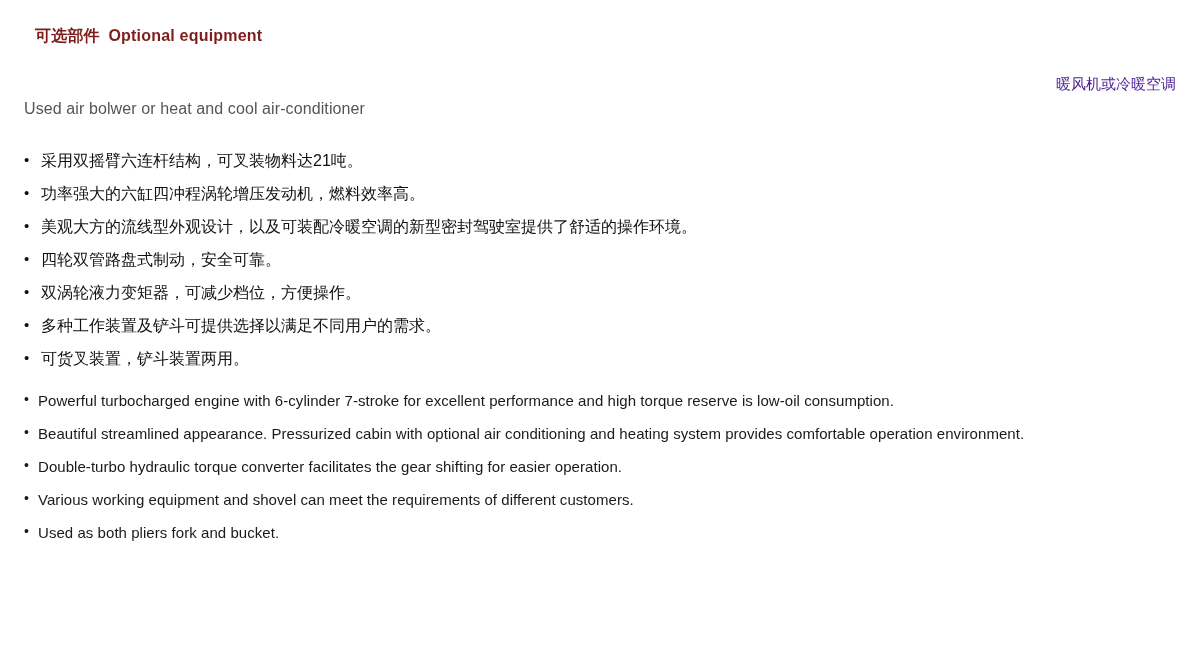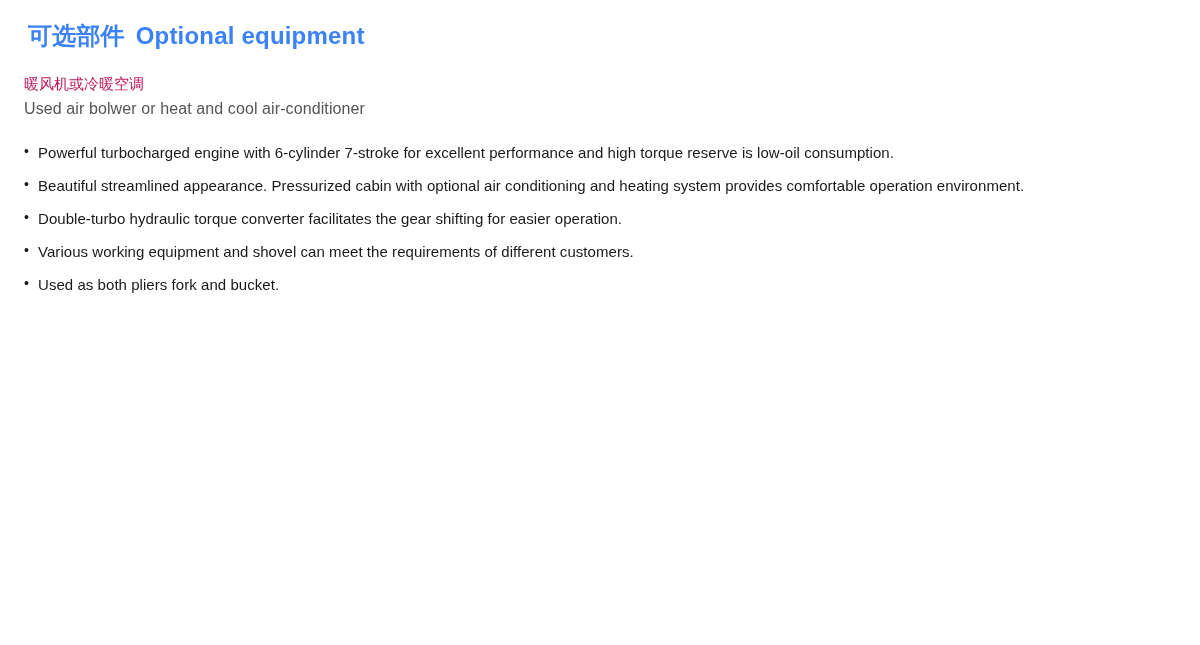--- a/index.html
+++ b/index.html
@@ -15,42 +15,43 @@
     overflow: hidden;
   }
   .page {
     position: relative;
     width: 1200px;
     height: 645px;
     box-sizing: border-box;
     padding: 22px 24px 0 24px;
   }
   .heading {
-    font-size: 24px;
+    font-size: 16px;
     font-weight: bold;
     letter-spacing: 0.2px;
-    margin: 0 0 0 4px;
+    margin: 0 0 0 11px;
     line-height: 28px;
-    color: #3b82f6;
+    color: #7f1d1d;
   }
   .heading .cn {
     font-weight: bold;
   }
   .heading .en {
     font-weight: bold;
     margin-left: 4px;
   }
   .subtitle-block {
     margin-top: 22px;
     margin-bottom: 0;
   }
   .subtitle-cn {
     font-size: 15px;
     line-height: 24px;
-    color: #be185d;
+    color: #4c1d95;
+    text-align: right;
   }
   .subtitle-en {
     font-size: 16px;
     line-height: 26px;
     color: #555555;
     letter-spacing: 0.1px;
   }
   .list {
     list-style: none;
     margin: 0;
@@ -104,20 +105,29 @@
   <h1 class="heading">
     <span class="cn">可选部件</span>
     <span class="en">Optional equipment</span>
   </h1>
 
   <div class="subtitle-block">
     <div class="subtitle-cn">暖风机或冷暖空调</div>
     <div class="subtitle-en">Used air bolwer or heat and cool air-conditioner</div>
   </div>
 
+  <ul class="list list-cn">
+    <li>采用双摇臂六连杆结构，可叉装物料达21吨。</li>
+    <li>功率强大的六缸四冲程涡轮增压发动机，燃料效率高。</li>
+    <li>美观大方的流线型外观设计，以及可装配冷暖空调的新型密封驾驶室提供了舒适的操作环境。</li>
+    <li>四轮双管路盘式制动，安全可靠。</li>
+    <li>双涡轮液力变矩器，可减少档位，方便操作。</li>
+    <li>多种工作装置及铲斗可提供选择以满足不同用户的需求。</li>
+    <li>可货叉装置，铲斗装置两用。</li>
+  </ul>
 
   <ul class="list list-en">
     <li>Powerful turbocharged  engine with 6-cylinder 7-stroke for excellent performance and high torque reserve is low-oil consumption.</li>
     <li>Beautiful streamlined appearance. Pressurized cabin with optional air conditioning and heating system provides comfortable operation environment.</li>
     <li>Double-turbo hydraulic torque converter facilitates the gear shifting for easier operation.</li>
     <li>Various working equipment and shovel can meet the requirements of different customers.</li>
     <li>Used as both pliers fork and bucket.</li>
   </ul>
 
 </div>

